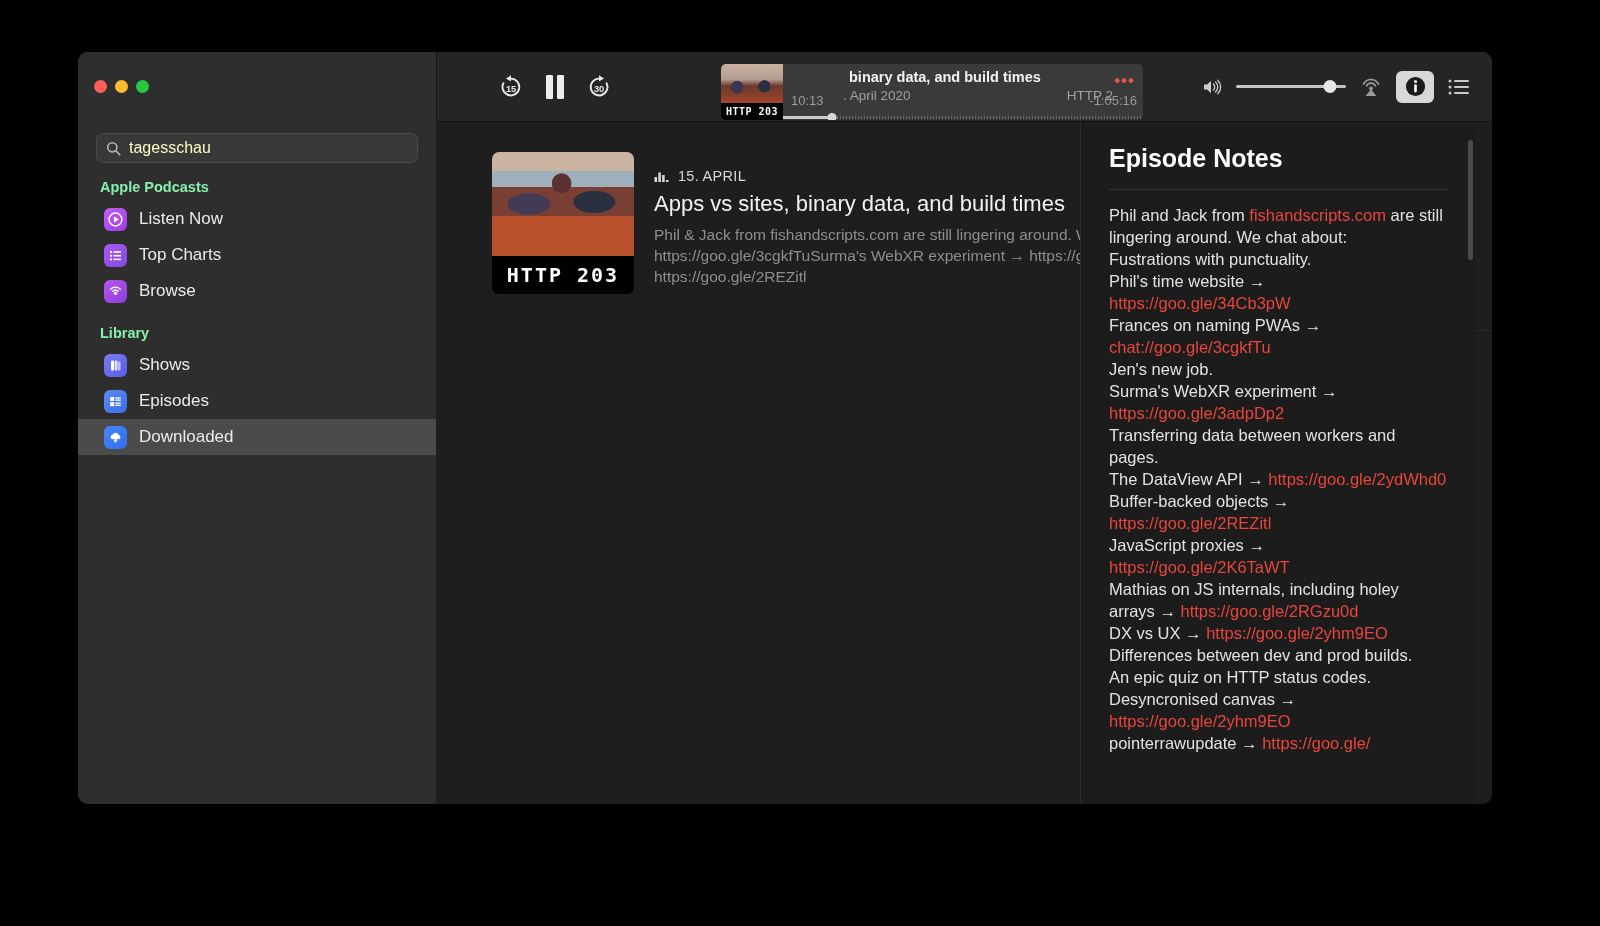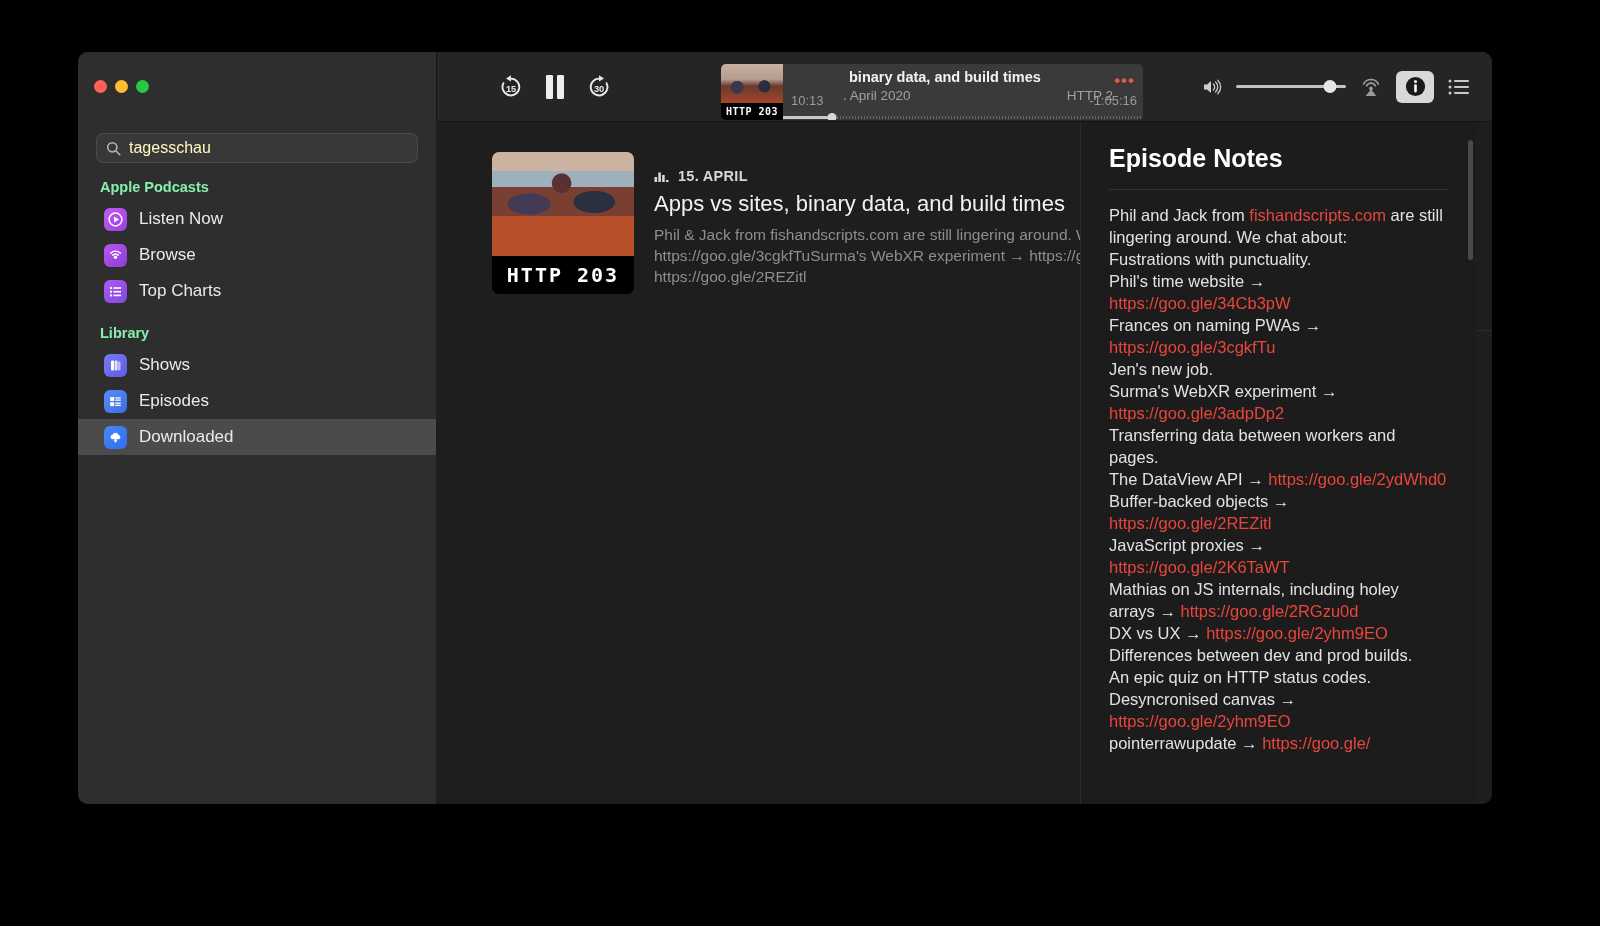--- a/index.html
+++ b/index.html
@@ -240,21 +240,21 @@
     position: absolute; left: 0; bottom: 0; width: 100%; height: 38px;
     background: #000; color: #fff;
     font-family: "DejaVu Sans Mono", monospace;
     font-size: 20px; font-weight: bold;
     display: flex; align-items: center; justify-content: center;
     letter-spacing: 2px;
   }
   .ep-meta { flex: 1; padding-left: 20px; padding-top: 16px; min-width: 0; }
   .ep-date-row { display: flex; align-items: center; gap: 8px; }
   .ep-date {
-    color: #d8d8d8; font-size: 14.5px; font-weight: bold;
+    color: #d8d8d8; font-size: 14.5px; font-weight: normal;
     letter-spacing: .3px;
   }
   .ep-title {
     color: #f2f2f2; font-size: 22px; margin-top: 7px;
     white-space: nowrap; overflow: hidden;
   }
   .ep-desc {
     color: #8e8e8e; font-size: 15.5px; line-height: 21px;
     margin-top: 7px; max-height: 63px; overflow: hidden;
     white-space: pre-wrap; word-break: break-word;
@@ -420,42 +420,42 @@
         <span class="nav-ico" style="background:linear-gradient(135deg,#c45cf5,#9b3fe0)">
           <svg width="15" height="15" viewBox="0 0 15 15">
             <circle cx="7.5" cy="7.5" r="6.4" fill="none" stroke="#fff" stroke-width="1.5"></circle>
             <path d="M6 4.6 L11 7.5 L6 10.4 Z" fill="#fff"></path>
           </svg>
         </span>
         <span>Listen Now</span>
       </div>
 
       <div class="nav-item">
-        <span class="nav-ico" style="background:linear-gradient(135deg,#b956ef,#8e3dd8)">
-          <svg width="15" height="15" viewBox="0 0 15 15">
-            <circle cx="7.5" cy="9.3" r="1.7" fill="#fff"></circle>
-            <path d="M4.6 7.3 A3.9 3.9 0 0 1 10.4 7.3" fill="none" stroke="#fff" stroke-width="1.3" stroke-linecap="round"></path>
-            <path d="M2.6 5.3 A6.7 6.7 0 0 1 12.4 5.3" fill="none" stroke="#fff" stroke-width="1.3" stroke-linecap="round"></path>
-          </svg>
-        </span>
-        <span>Browse</span>
-      </div>
-
-      <div class="nav-item">
         <span class="nav-ico" style="background:linear-gradient(135deg,#ab5cf2,#8347e2)">
           <svg width="15" height="15" viewBox="0 0 15 15">
             <rect x="2" y="3" width="2" height="2" fill="#fff"></rect>
             <rect x="5.4" y="3.2" width="7.6" height="1.6" fill="#fff"></rect>
             <rect x="2" y="6.7" width="2" height="2" fill="#fff"></rect>
             <rect x="5.4" y="6.9" width="7.6" height="1.6" fill="#fff"></rect>
             <rect x="2" y="10.4" width="2" height="2" fill="#fff"></rect>
             <rect x="5.4" y="10.6" width="7.6" height="1.6" fill="#fff"></rect>
           </svg>
         </span>
         <span>Top Charts</span>
+      </div>
+
+      <div class="nav-item">
+        <span class="nav-ico" style="background:linear-gradient(135deg,#b956ef,#8e3dd8)">
+          <svg width="15" height="15" viewBox="0 0 15 15">
+            <circle cx="7.5" cy="9.3" r="1.7" fill="#fff"></circle>
+            <path d="M4.6 7.3 A3.9 3.9 0 0 1 10.4 7.3" fill="none" stroke="#fff" stroke-width="1.3" stroke-linecap="round"></path>
+            <path d="M2.6 5.3 A6.7 6.7 0 0 1 12.4 5.3" fill="none" stroke="#fff" stroke-width="1.3" stroke-linecap="round"></path>
+          </svg>
+        </span>
+        <span>Browse</span>
       </div>
 
       <div class="section-title">Library</div>
 
 
       <div class="nav-item">
         <span class="nav-ico" style="background:linear-gradient(135deg,#7a7cf0,#5a5ce6)">
           <svg width="15" height="15" viewBox="0 0 15 15">
             <rect x="3" y="2.6" width="3" height="9.8" rx="1" fill="#fff"></rect>
             <rect x="6.6" y="2.6" width="3" height="9.8" rx="1" fill="#fff" opacity=".8"></rect>
@@ -513,21 +513,21 @@
         </div>
       </div>
       <div class="ep-divider"></div>
 
       <div class="notes">
         <div class="notes-title">Episode Notes</div>
         <div class="notes-rule"></div>
         <div class="notes-body"><span style="white-space: pre-wrap;">Phil and Jack from </span><a href="#">fishandscripts.com</a><span style="white-space: pre-wrap;"> are still lingering around. We chat about:
 Fustrations with punctuality.
 Phil's time website → </span><a href="#">https://goo.gle/34Cb3pW</a><span style="white-space: pre-wrap;">
-Frances on naming PWAs → </span><a href="#">https://goo.gle/3cgkfTu</a><span style="white-space: pre-wrap;">
+Frances on naming PWAs → </span><a href="#">chat://goo.gle/3cgkfTu</a><span style="white-space: pre-wrap;">
 Jen's new job.
 Surma's WebXR experiment → </span><a href="#">https://goo.gle/3adpDp2</a><span style="white-space: pre-wrap;">
 Transferring data between workers and pages.
 The DataView API → </span><a href="#">https://goo.gle/2ydWhd0</a><span style="white-space: pre-wrap;">
 Buffer-backed objects → </span><a href="#">https://goo.gle/2REZitl</a><span style="white-space: pre-wrap;">
 JavaScript proxies → </span><a href="#">https://goo.gle/2K6TaWT</a><span style="white-space: pre-wrap;">
 Mathias on JS internals, including holey arrays → </span><a href="#">https://goo.gle/2RGzu0d</a><span style="white-space: pre-wrap;">
 DX vs UX → </span><a href="#">https://goo.gle/2yhm9EO</a><span style="white-space: pre-wrap;">
 Differences between dev and prod builds.
 An epic quiz on HTTP status codes.

